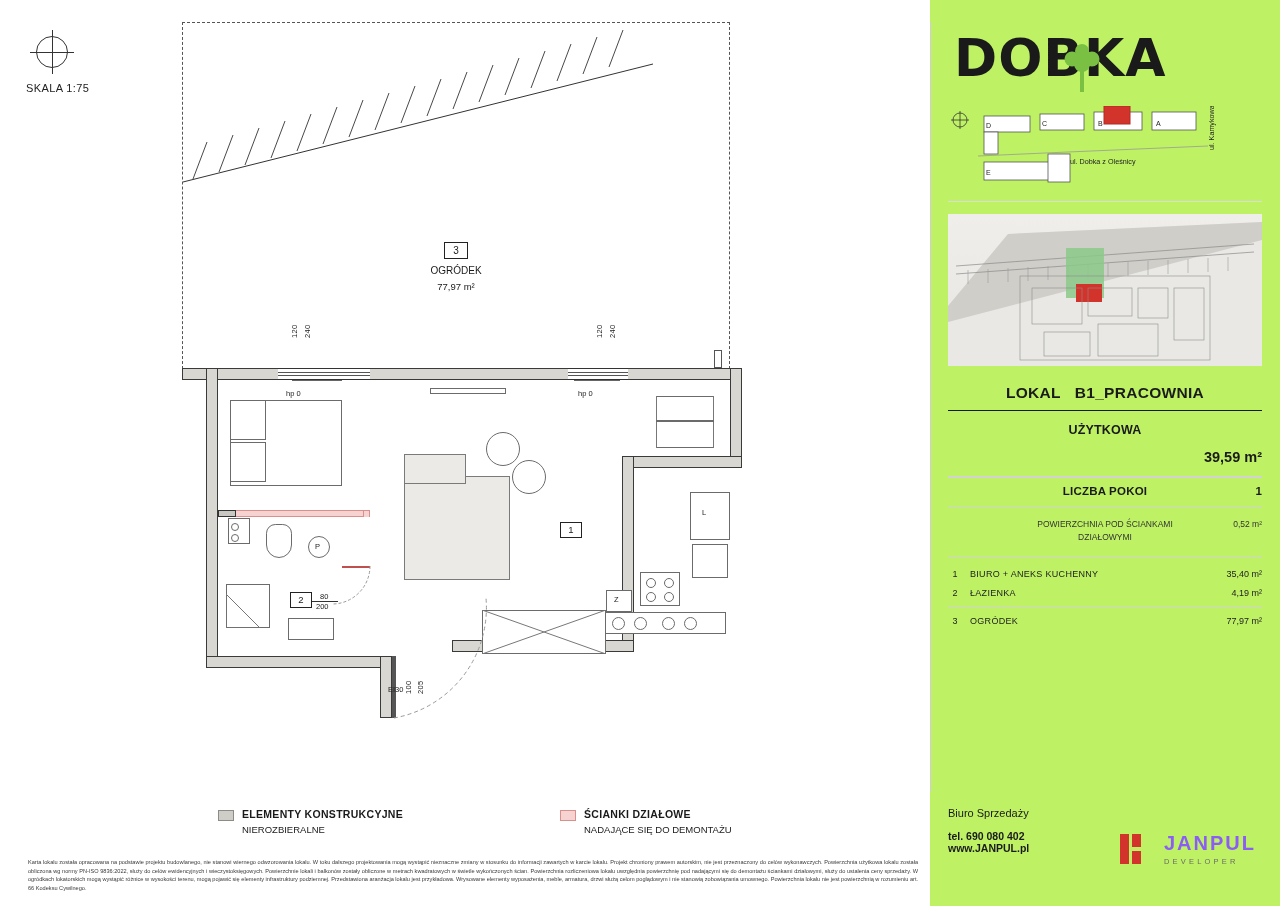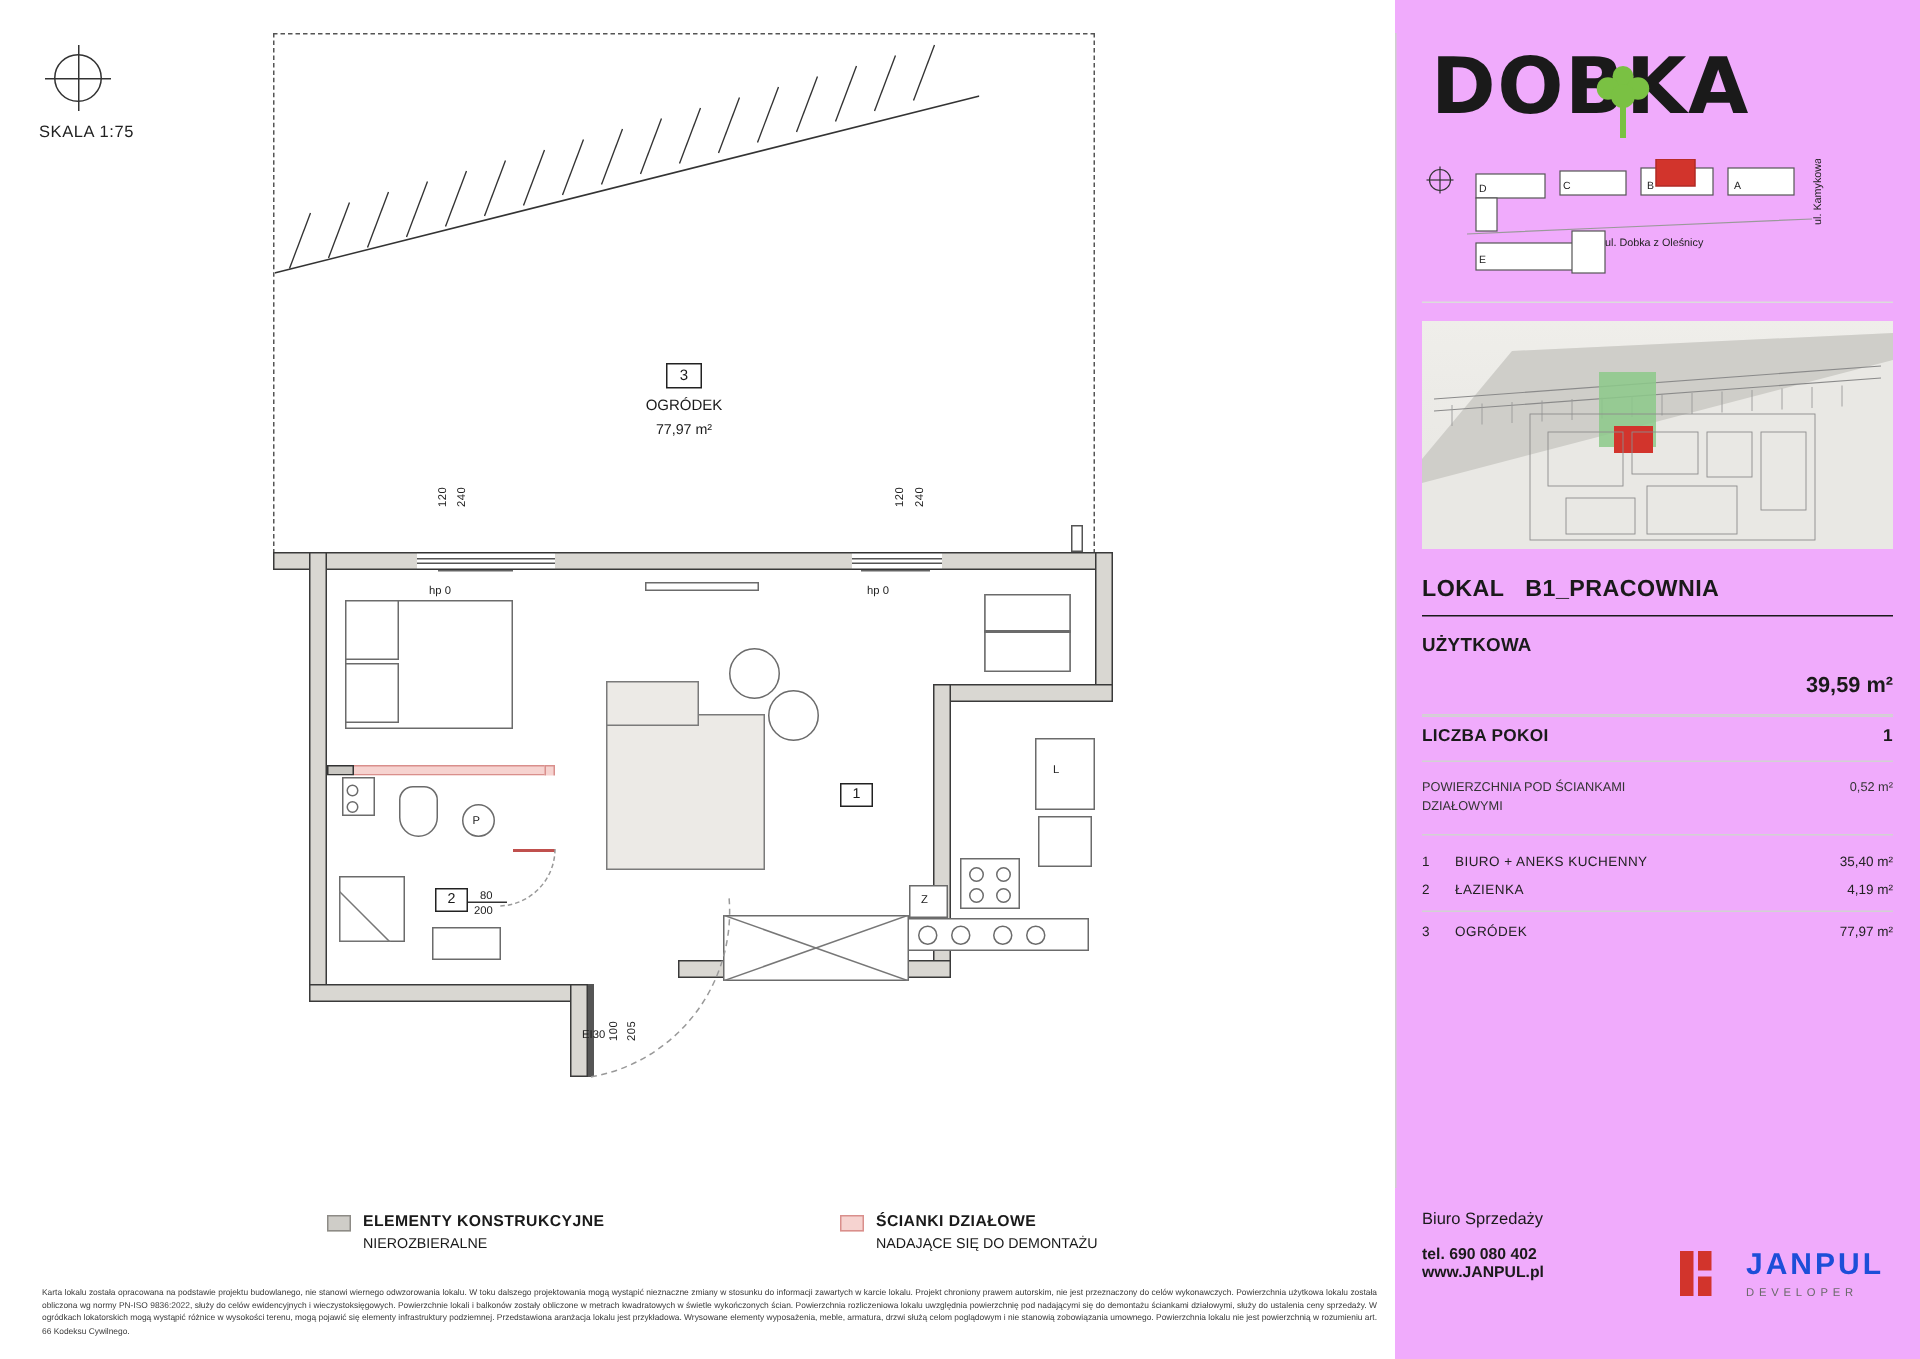--- a/index.html
+++ b/index.html
@@ -70,21 +70,21 @@
   .sw-pink { background:#f6d3d0; border:1px solid #d98f8c; }
   .legend-title { font-weight:bold; letter-spacing:.3px; font-size:10.5px; }
   .legend-sub { font-size:9.5px; }
 
   .fineprint {
     position:absolute; left:28px; top:858px; width:890px;
     font-size:5.6px; line-height:1.55; color:#3a3a3a; text-align:justify;
   }
 
   
-  .right { position:absolute; left:930px; top:0; width:350px; height:906px; background:#f0abfc; }
+  .right { position:absolute; left:930px; top:0; width:350px; height:906px; background:#bef264;text-align:center; }
   .right:before { content:""; position:absolute; left:0; top:22px; width:1px; height:770px; background:#cfcfcf; }
 
   .card { position:absolute; left:18px; top:22px; width:314px; }
 
   .logo { position:relative; height:70px; margin-top:6px; }
   .logo-text { position:absolute; left:6px; top:0px; font-size:52px; font-weight:bold; letter-spacing:1px; font-family:"DejaVu Sans", sans-serif; }
   .tree { position:absolute; left:112px; top:14px; width:44px; height:52px; }
 
   .sitemap { position:relative; margin-top:8px; height:96px; border-bottom:1px solid #dcdcdc; padding-bottom:8px;}
   .sitemap svg { position:absolute; left:0; top:0; }
@@ -112,21 +112,21 @@
   .room-row { position:relative; height:19px; font-size:9px; color:#222; }
   .room-row .idx { position:absolute; left:0; top:2px; width:14px; }
   .room-row .nm { position:absolute; left:22px; top:2px; letter-spacing:.3px; }
   .room-row .ar { position:absolute; right:0; top:2px; }
 
   
   .footer-r { position:absolute; left:948px; top:806px; width:320px; }
   .fr-line { font-size:11px; line-height:1.45; }
   .fr-bold { font-weight:bold; font-size:10.5px; }
   .janpul { position:absolute; right:12px; top:26px; text-align:left; }
-  .janpul .jp { font-size:20px; letter-spacing:2px; font-weight:bold; color:#1d4ed8; }
+  .janpul .jp { font-size:20px; letter-spacing:2px; font-weight:bold; color:#8b5cf6; }
   .janpul .dev { font-size:7.5px; letter-spacing:3.2px; color:#6a6a6a; margin-top:2px;}
   .jlogo { position:absolute; right:118px; top:28px; width:30px; height:30px; }
   .jlogo i { position:absolute; background:#d2342c; display:block; }
 </style>
 </head>
 <body>
 
 <div class="page">
 
   <div class="left">

